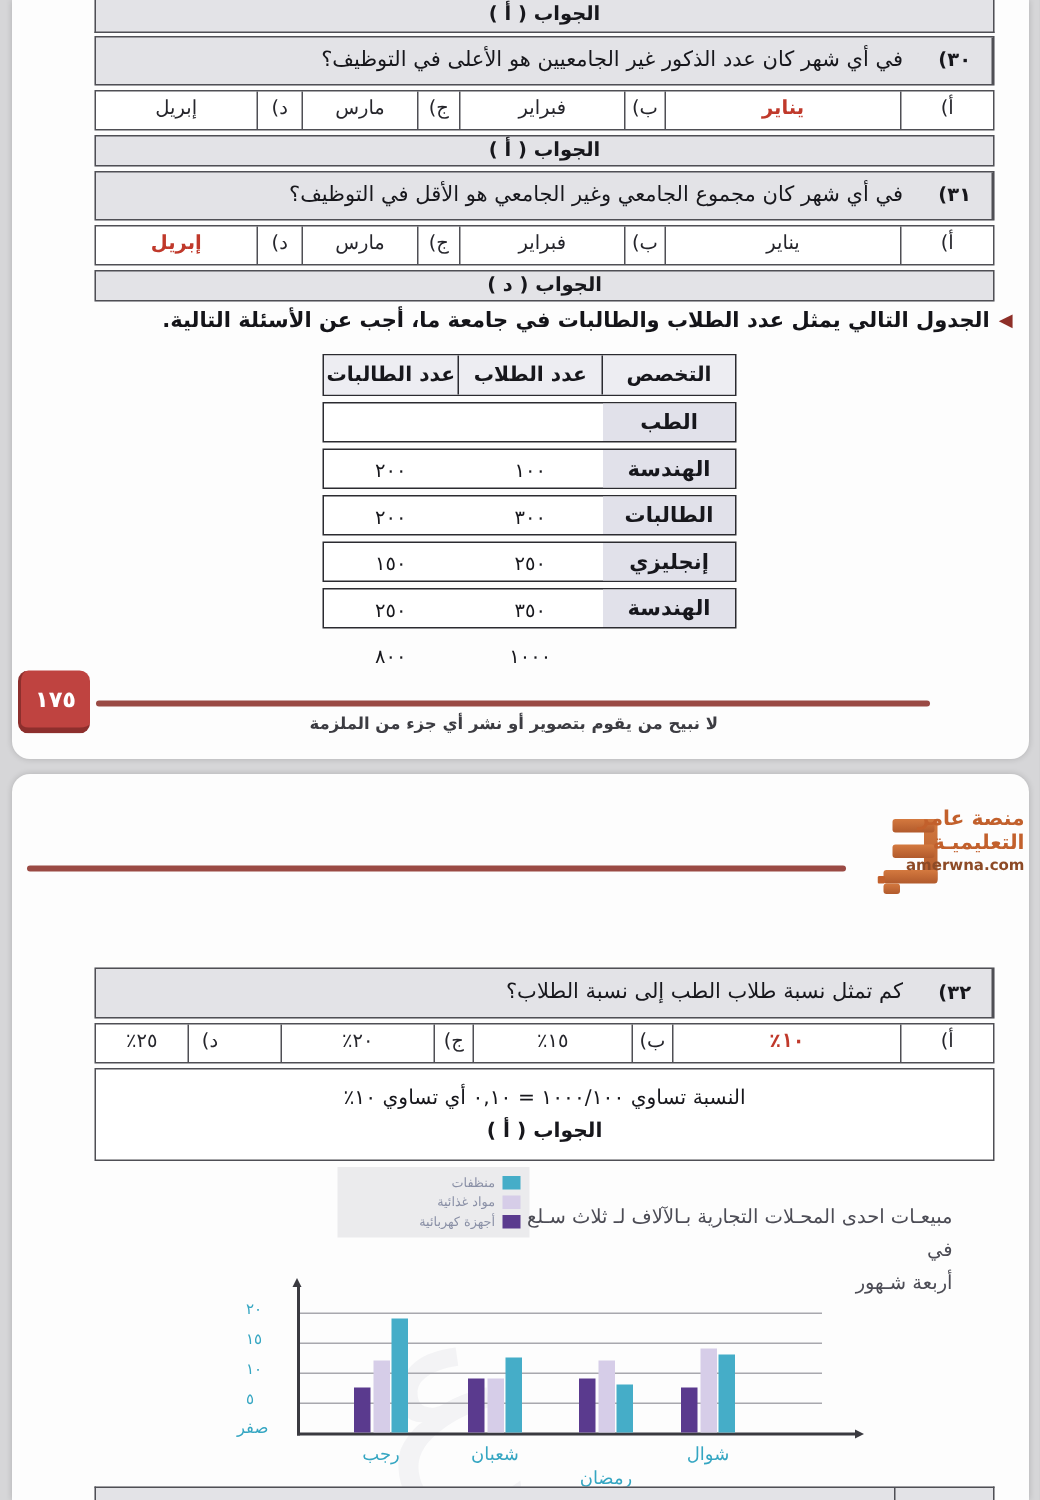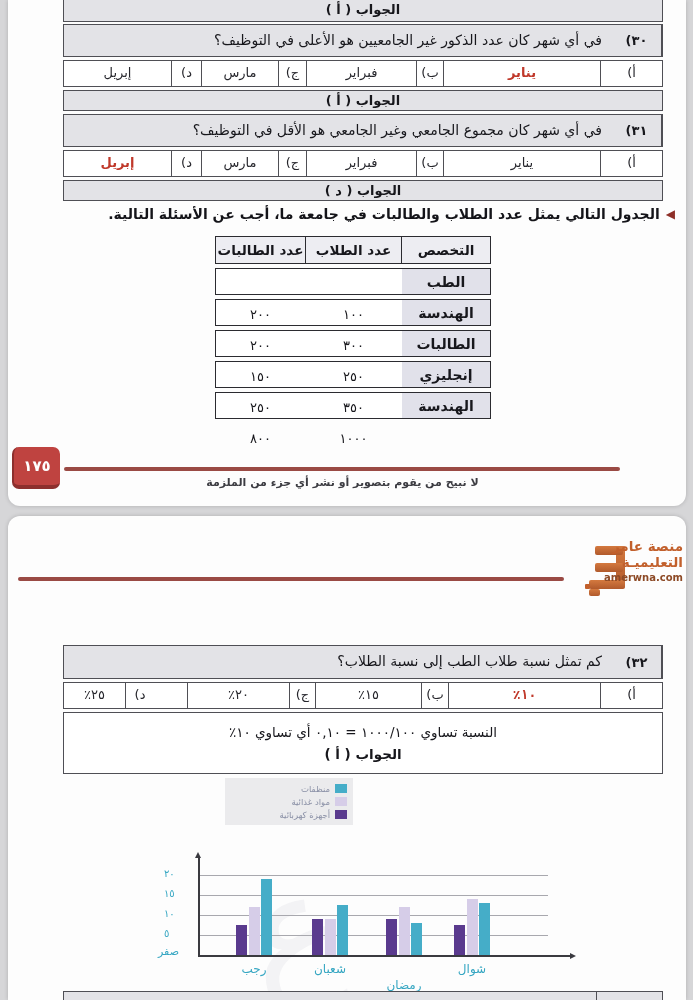--- a/index.html
+++ b/index.html
@@ -204,20 +204,24 @@
       </div>
       <div class="lg-row">
         <div class="lg-swatch" style="background: rgb(214, 205, 232);"></div>
         <div class="lg-label">مواد غذائية</div>
       </div>
       <div class="lg-row">
         <div class="lg-swatch" style="background: rgb(90, 58, 142);"></div>
         <div class="lg-label">أجهزة كهربائية</div>
       </div>
     </div>
+  <div id="chart-title">
+    <div>مبيعـات احدى المحـلات التجارية بـالآلاف لـ ثلاث سـلع في</div>
+    <div>أربعة شـهور</div>
+  </div>
   <div id="chart-plot">
       <div class="gridline" style="left: 198px; width: 350px; top: 935px;"></div>
       <div class="ylab" style="left: 164px; top: 928px;">٥</div>
       <div class="gridline" style="left: 198px; width: 350px; top: 915px;"></div>
       <div class="ylab" style="left: 164px; top: 908px;">١٠</div>
       <div class="gridline" style="left: 198px; width: 350px; top: 895px;"></div>
       <div class="ylab" style="left: 164px; top: 888px;">١٥</div>
       <div class="gridline" style="left: 198px; width: 350px; top: 875px;"></div>
       <div class="ylab" style="left: 164px; top: 868px;">٢٠</div>
       <div class="ylab" style="left: 158px; top: 945px; width: 34px; font-size: 11px;">صفر</div>

